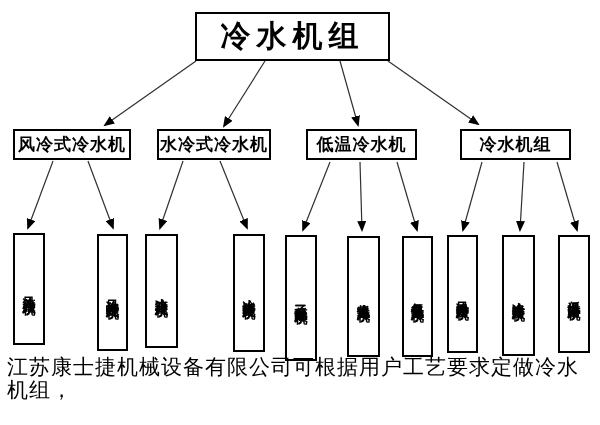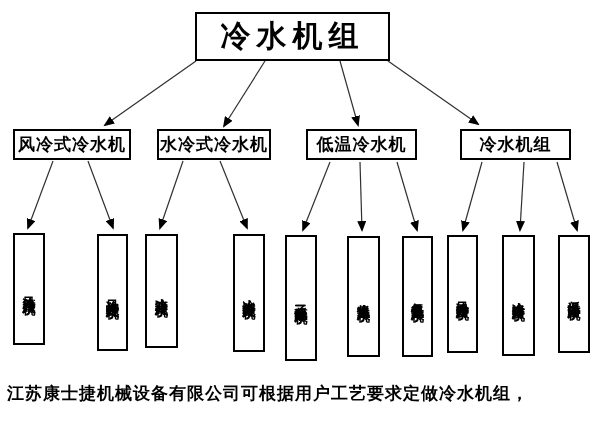--- a/index.html
+++ b/index.html
@@ -13,22 +13,22 @@
     display:flex;align-items:center;justify-content:center;color:#000;
   }
   .root-box{font-size:30px;font-weight:bold;letter-spacing:6px;}
   .l2-box{font-size:17px;font-weight:bold;letter-spacing:1px;}
   .l3-box span{
     writing-mode:vertical-rl;text-orientation:upright;
     font-size:13px;font-weight:bold;letter-spacing:1px;line-height:1;
     white-space:nowrap;
   }
   .footer{
-    position:absolute;left:7px;top:382px;width:588px;
-    font-size:17px;font-weight:bold;color:#000;line-height:23px;letter-spacing:1px;
+    position:absolute;left:7px;top:356px;width:588px;
+    font-size:21px;font-weight:normal;color:#000;line-height:23px;letter-spacing:1px;
   }
 </style>
 </head>
 <body>
 
 <div class="stage">
 
   <svg class="arrows" viewBox="0 0 600 425" xmlns="http://www.w3.org/2000/svg">
     <defs>
       <marker id="ah" markerWidth="11" markerHeight="9" refX="9" refY="4.5" orient="auto" markerUnits="userSpaceOnUse">

